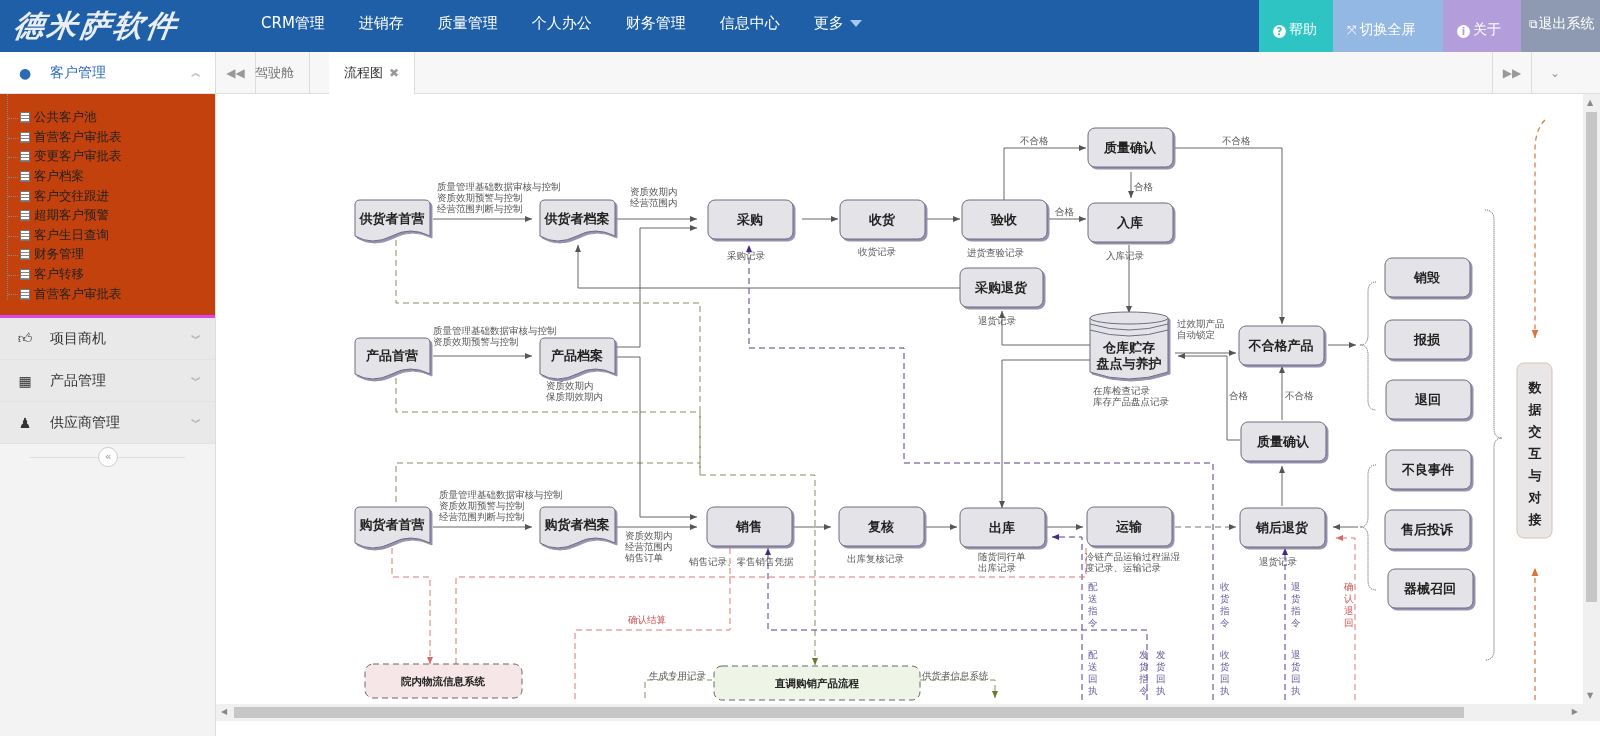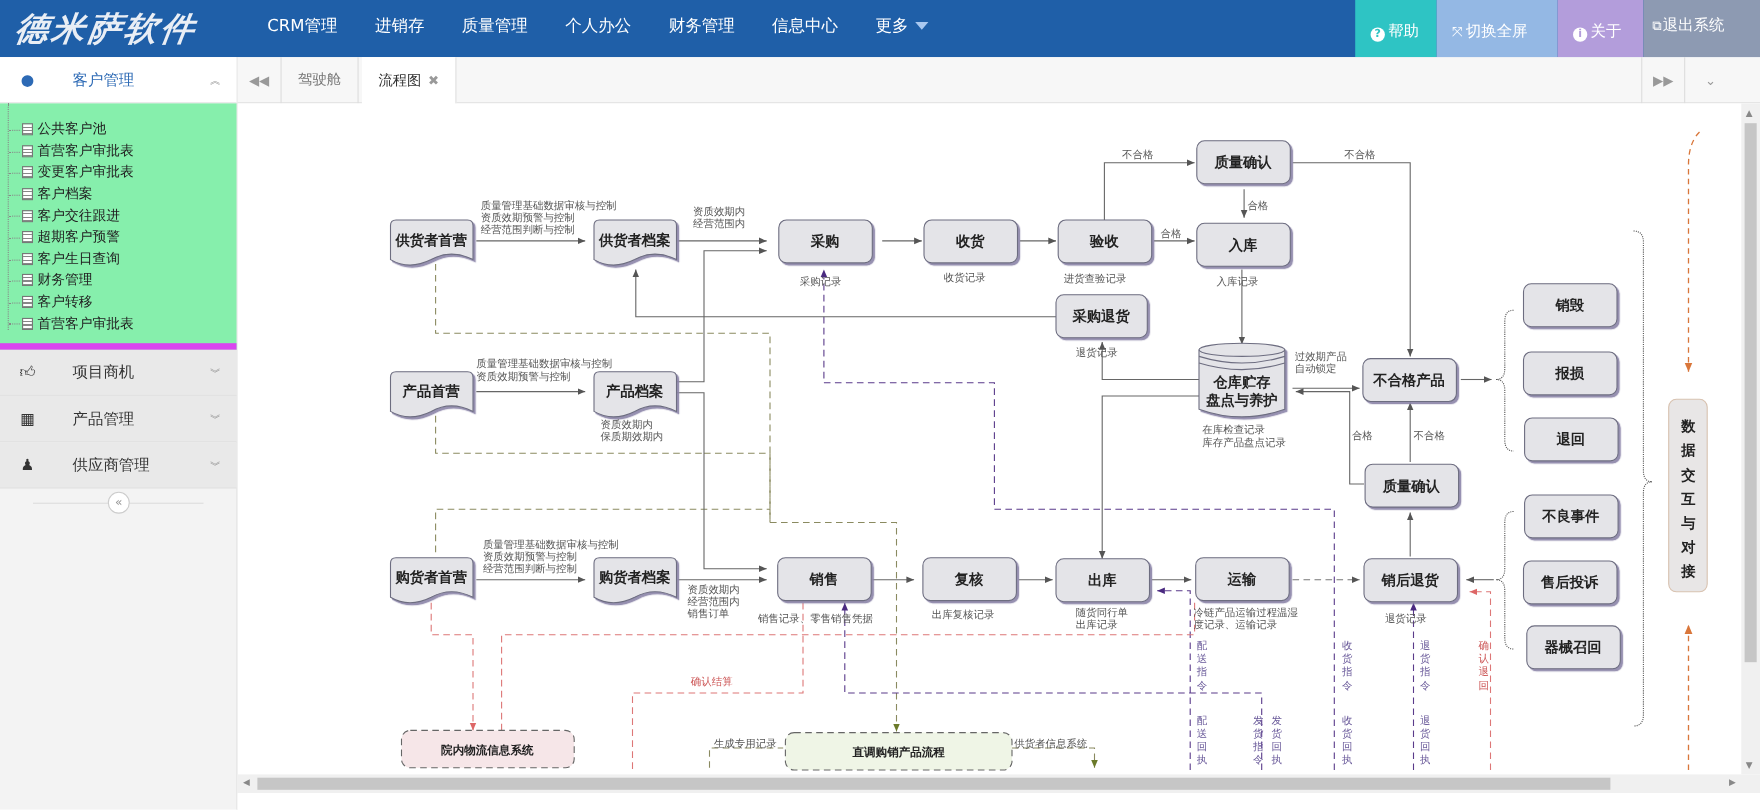--- a/index.html
+++ b/index.html
@@ -1,33 +1,33 @@
 <!DOCTYPE html>
 <html><head>
 <meta charset="utf-8">
 <style>
 *{box-sizing:border-box;margin:0;padding:0}
 html,body{width:1600px;height:736px;overflow:hidden;font-family:"DejaVu Sans","Liberation Sans",sans-serif;background:#fff}
 #topbar{position:absolute;left:0;top:0;width:1600px;height:52px;background:#1f5fa8}
 #logo{position:absolute;left:14px;top:6px;font-family:"DejaVu Sans",sans-serif;font-weight:bold;font-style:italic;font-size:30px;color:#e9eef5;letter-spacing:3px;transform:skewX(-8deg)}
-#nav{position:absolute;left:226px;top:0;height:52px;display:flex}
+#nav{position:absolute;left:244px;top:0;height:52px;display:flex}
 .nav-item{color:#fff;font-size:15px;line-height:46px;padding:0 17px;cursor:pointer;white-space:nowrap}
 .nav-item .caret{display:inline-block;width:0;height:0;border-left:6px solid transparent;border-right:6px solid transparent;border-top:7px solid #a9c8f0;margin-left:6px;vertical-align:middle}
 #topbtns{position:absolute;right:0;top:0;height:52px;display:flex}
 .topbtn{height:52px;line-height:46px;color:#fff;font-size:14px;padding:6px 14px;white-space:nowrap;cursor:pointer}
 .topbtn .ic{display:inline-block;width:13px;height:13px;border-radius:50%;background:#fff;color:inherit;font-size:10px;line-height:13px;text-align:center;font-weight:bold;margin-right:3px;vertical-align:-1px}
 #sidebar{position:absolute;left:0;top:52px;width:216px;height:684px;background:#f3f3f3;border-right:1px solid #ddd}
 .menu-head{height:42px;display:flex;align-items:center;border-bottom:1px solid #e2e2e2;background:#e9e9e9;cursor:pointer;position:relative}
 .menu-head.open{background:#fff}
 .menu-head .mic{width:22px;margin-left:14px;text-align:center;font-size:14px;color:#333}
 .menu-head.open .mic{color:#2d6ab5}
-.menu-head .mlabel{margin-left:30px;font-size:14px;color:#333}
+.menu-head .mlabel{margin-left:14px;font-size:14px;color:#333}
 .menu-head.open .mlabel{color:#2d6ab5}
 .menu-head .chev{position:absolute;right:14px;font-size:10px;color:#999}
-#tree{background:#86efac;padding:14px 0 8px 6px;height:224px;position:relative;border-bottom:6px solid #d946ef}
+#tree{background:#c2410c;padding:14px 0 8px 6px;height:224px;position:relative;border-bottom:3px solid #d946ef}
 #tree .vline{position:absolute;left:7px;top:0;height:206px;border-left:1px dotted #888}
 .tree-item{position:relative;height:19.6px;display:flex;align-items:center;padding-left:14px;font-size:12.5px;color:#222;cursor:pointer}
 .tree-item::before{content:"";position:absolute;left:2px;top:10px;width:10px;border-top:1px dotted #888}
 .doc-ic{width:10px;height:11px;border:1px solid #777;background:repeating-linear-gradient(#fff 0 2px,#888 2px 3px);margin-right:4px}
 #collapse-row{height:28px;position:relative}
 #collapse-row .line{position:absolute;left:30px;right:30px;top:13px;border-top:1px solid #ddd}
 #collapse-btn{position:absolute;left:98px;top:3px;width:20px;height:20px;border:1px solid #ccc;border-radius:50%;background:#fff;font-size:11px;color:#999;text-align:center;line-height:18px;cursor:pointer}
 #tabbar{position:absolute;left:216px;top:52px;width:1384px;height:42px;background:#f7f7f7;border-bottom:1px solid #ddd}
 .tabctl{position:absolute;top:0;height:42px;width:40px;border-right:1px solid #ddd;color:#999;font-size:12px;text-align:center;line-height:42px;cursor:pointer}
 .tab{position:absolute;top:0;height:42px;line-height:42px;padding:0 15px;font-size:13px;color:#777;border-right:1px solid #ddd;cursor:pointer}
@@ -58,21 +58,21 @@
     <div class="nav-item">质量管理</div>
     <div class="nav-item">个人办公</div>
     <div class="nav-item">财务管理</div>
     <div class="nav-item">信息中心</div>
     <div class="nav-item"><span>更多</span><span class="caret"></span></div>
   </div>
   <div id="topbtns">
     <div class="topbtn" style="background:#2ec4c4;width:74px"><span class="ic" style="color:#2ec4c4">?</span><span>帮助</span></div>
     <div class="topbtn" style="background:#94b8e4;width:110px"><span style="font-size:12px;margin-right:3px">⤧</span><span>切换全屏</span></div>
     <div class="topbtn" style="background:#b39ddb;width:78px"><span class="ic" style="color:#b39ddb">i</span><span>关于</span></div>
-    <div class="topbtn" style="background:#8d9ab2;width:106px;padding:0 8px"><span style="font-size:12px;margin-right:1px">⧉</span><span>退出系统</span></div>
+    <div class="topbtn" style="background:#8d9ab2;width:79px;padding:0 8px"><span style="font-size:12px;margin-right:1px">⧉</span><span>退出系统</span></div>
   </div>
 </div>
 
 <div id="sidebar">
   <div class="menu-head open">
     <span class="mic">●</span>
     <span class="mlabel">客户管理</span>
     <span class="chev">︽</span>
   </div>
   <div id="tree">
@@ -134,21 +134,21 @@
     <span class="chev">︾</span>
   </div>
   <div id="collapse-row">
     <div class="line"></div>
     <div id="collapse-btn">«</div>
   </div>
 </div>
 
 <div id="tabbar">
   <div class="tabctl" style="left:0">◀◀</div>
-  <div class="tab" style="left:40px">驾驶舱</div>
+  <div class="tab" style="left:24px">驾驶舱</div>
   <div class="tab active" style="left:113px"><span>流程图</span><span class="x">✖</span></div>
   <div class="tabctl" style="left:1276px;border-left:1px solid #ddd">▶▶</div>
   <div class="tabctl" style="left:1316px;width:46px;border-right:none">⌄</div>
 </div>
 
 <div id="content">
 <svg id="diagram" width="1384" height="642" viewBox="216 94 1384 642">
   <defs>
     <marker id="ag" markerWidth="8" markerHeight="8" refX="7" refY="4" orient="auto">
           <path d="M0,1 L7,4 L0,7 z" fill="#555"></path>

